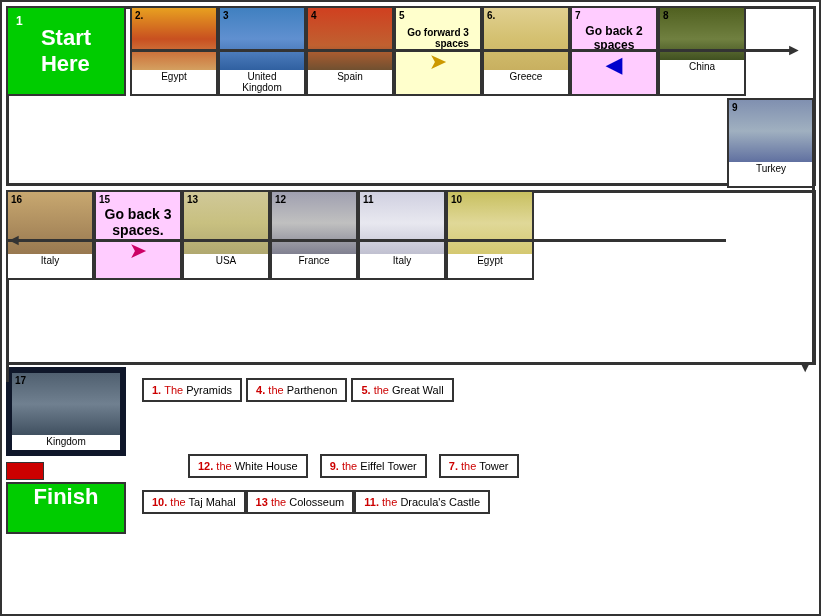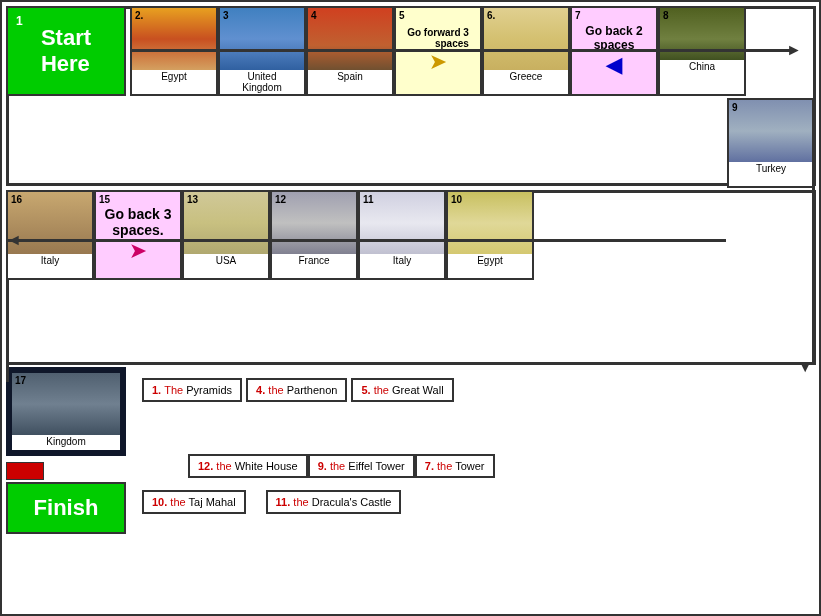--- a/index.html
+++ b/index.html
@@ -284,54 +284,57 @@
 
   <div style="position:absolute;top:280px;left:4px;width:3px;height:100px;background:#333;z-index:1;"></div>
   <div class="board-cell" style="position:absolute;top:365px;left:4px;width:120px;height:89px;border:6px solid #0f172a;align-items:center;">
     <span class="cell-num">17</span>
     <div class="img-romania" style="width:100%;height:62px;"></div>
     <div class="cell-label">Kingdom</div>
   </div>
 
   <div class="red-square" style="position:absolute;top:460px;left:4px;width:38px;height:18px;background:#cc0000;border:1px solid #333;"></div>
 
-  <div style="position:absolute;top:480px;left:4px;width:120px;height:52px;background:#00cc00;border:2px solid #333;display:flex;align-items:center;justify-content:center;">
+  <div style="position:absolute;top:480px;left:4px;width:120px;height:52px;background:#00cc00;border:2px solid #333;display:flex;justify-content:center;">
     <span style="color:#fff;font-weight:bold;font-size:22px;">Finish</span>
   </div>
 
   <div style="position:absolute;top:376px;left:140px;display:flex;gap:4px;">
     <div class="legend-item">
       <span class="num">1. </span><span class="the-word">The </span><span>Pyramids</span>
     </div>
     <div class="legend-item">
       <span class="num">4. </span><span class="the-word">the </span><span>Parthenon</span>
     </div>
     <div class="legend-item">
       <span class="num">5. </span><span class="the-word">the </span><span>Great Wall</span>
     </div>
   </div>
 
 
-  <div style="position:absolute;top:452px;left:140px;display:flex;gap:0;padding-left:46px;">
+  <div style="position:absolute;top:452px;left:140px;display:flex;gap:12px;padding-left:46px;">
     <div class="legend-item">
       <span class="num">12. </span><span class="the-word">the </span><span>White House</span>
     </div>
     <div class="legend-item">
       <span class="num">9. </span><span class="the-word"> the </span><span>Eiffel Tower</span>
     </div>
     <div class="legend-item">
       <span class="num">7. </span><span class="the-word">the </span><span>Tower</span>
     </div>
   </div>
 
-  <div style="position:absolute;top:488px;left:140px;display:flex;gap:20px;">
+  <div style="position:absolute;top:488px;left:140px;display:flex;gap:0;">
     <div class="legend-item">
       <span class="num">10. </span><span class="the-word">the </span><span>Taj Mahal</span>
     </div>
     <div class="legend-item">
+      <span class="num">13 </span><span class="the-word">the </span><span>Colosseum</span>
+    </div>
+    <div class="legend-item">
       <span class="num">11. </span><span class="the-word">the </span><span>Dracula's Castle</span>
     </div>
   </div>
 
   <div class="nb-section">
     
   </div>
 
 </div>
 

